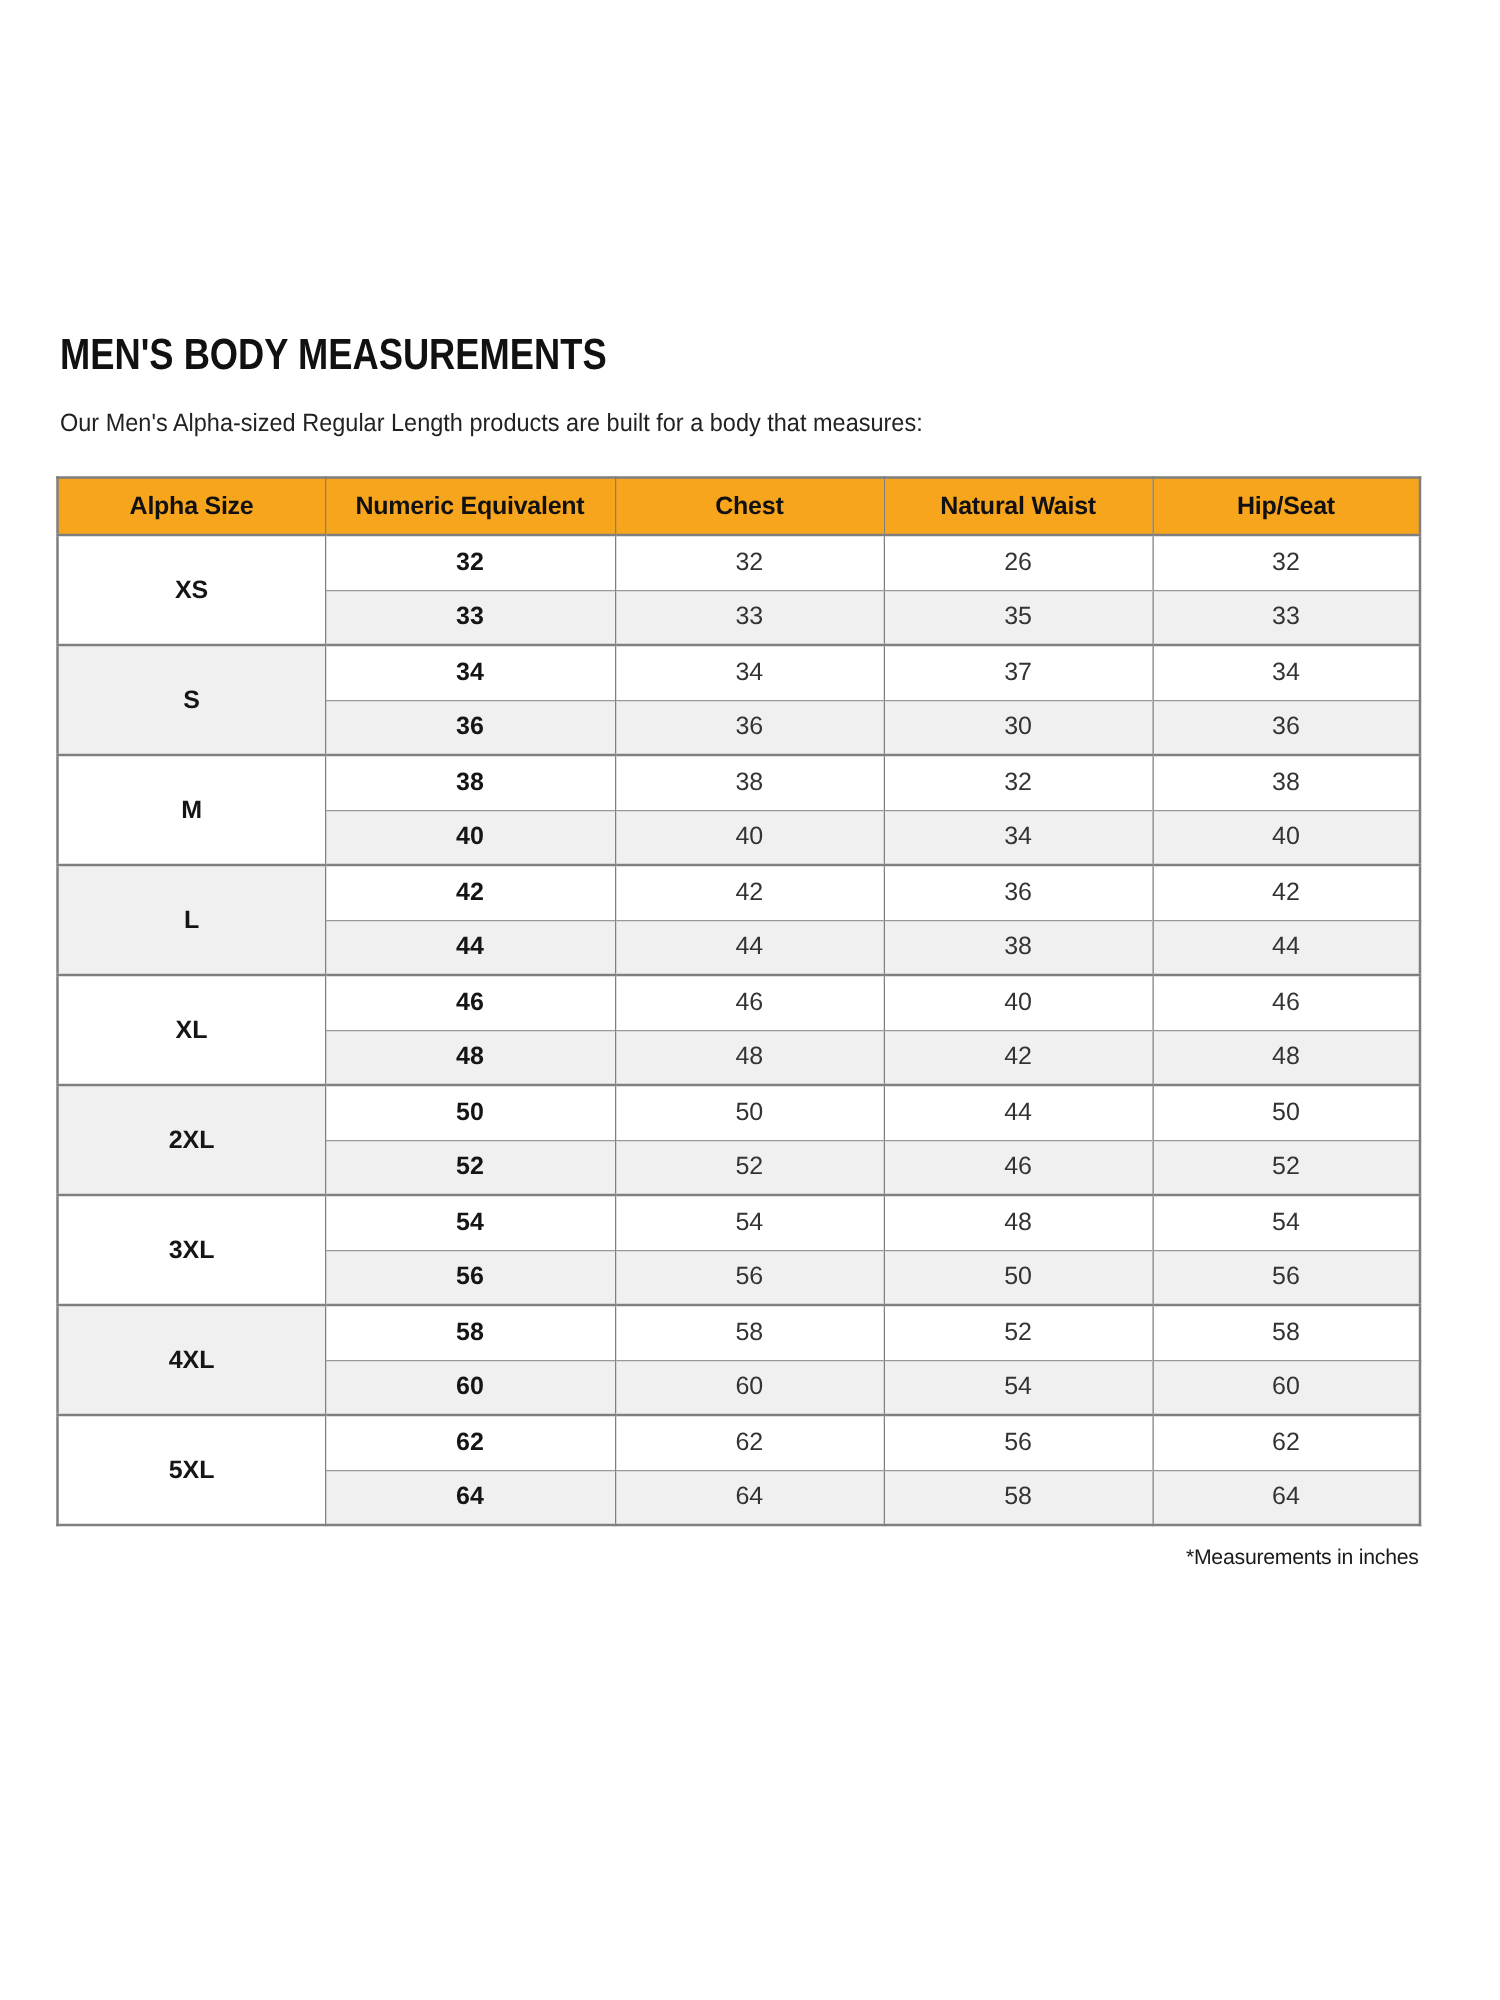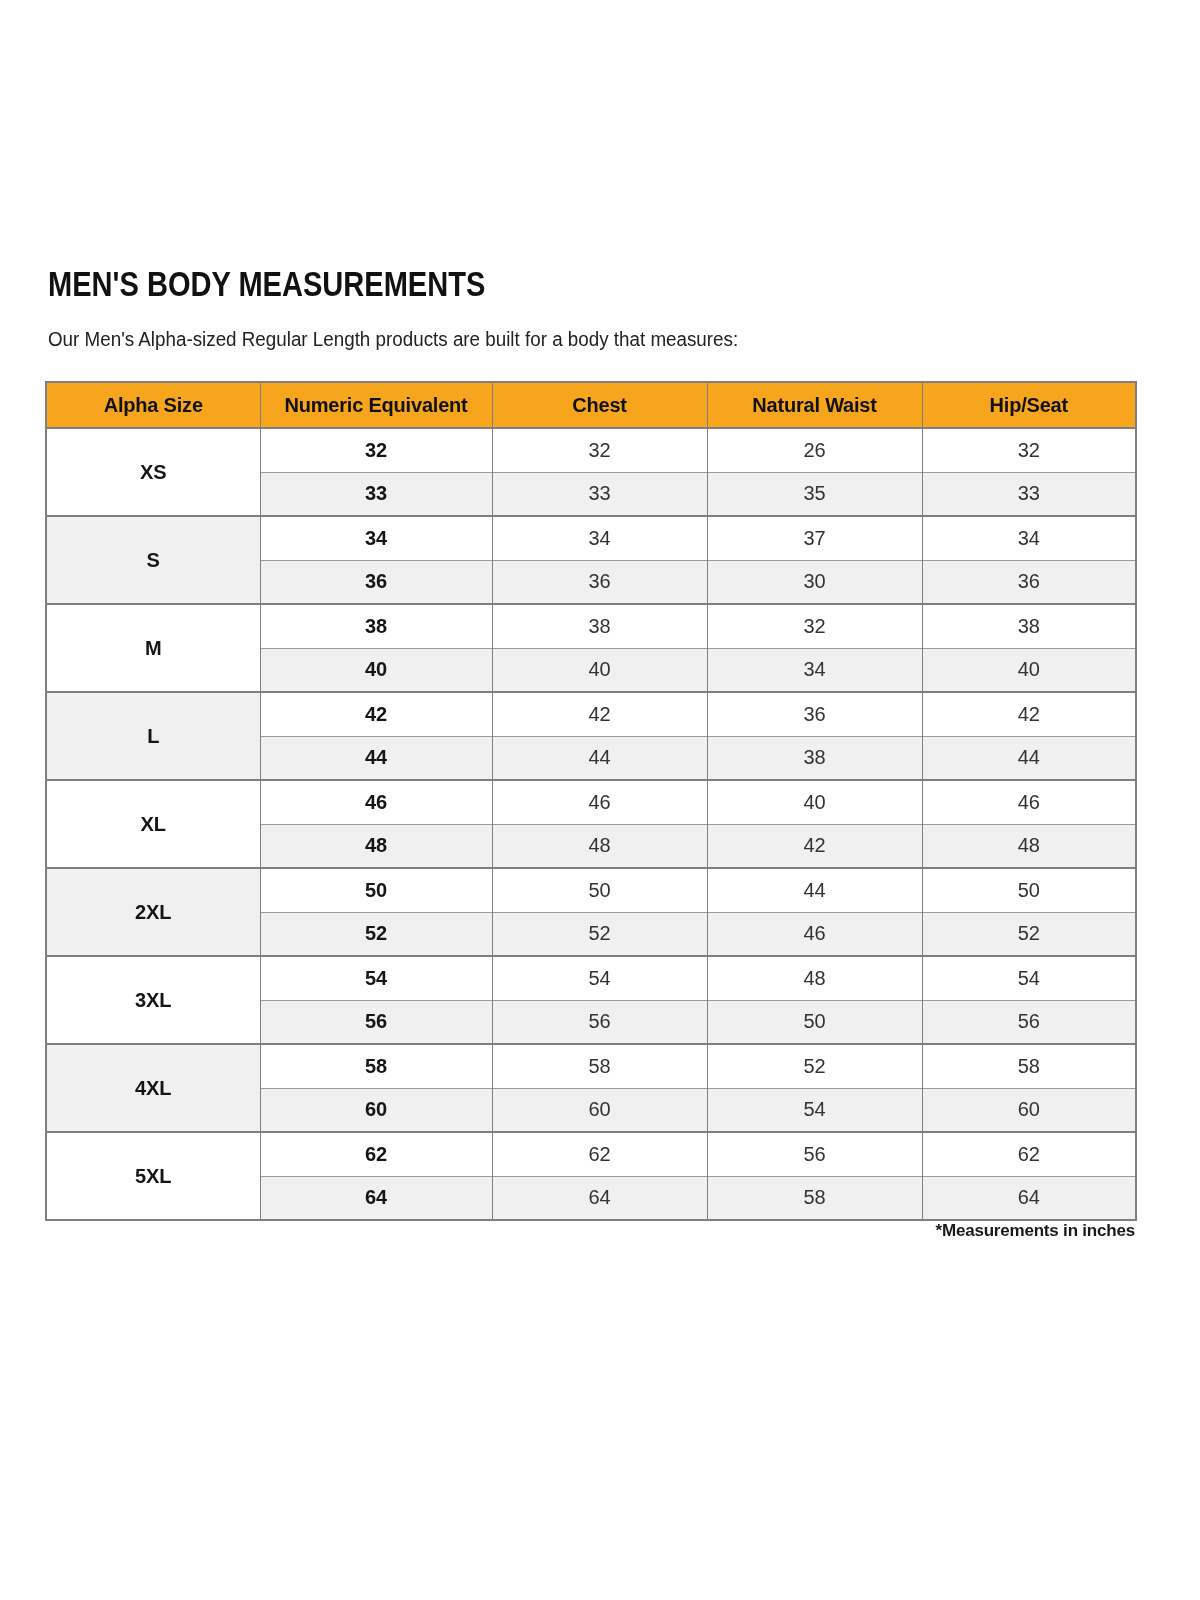--- a/index.html
+++ b/index.html
@@ -91,26 +91,26 @@
   tr.row-first td { border-top: 2px solid var(--border); }
   tr.row-second td.meas, tr.row-second td.numeric { background: var(--alt-row-bg); }
   td.numeric { font-weight: bold; color: var(--text-strong); }
   td.alpha {
     font-weight: bold;
     color: var(--text-strong);
     background: var(--row-bg);
   }
   td.alpha.alpha-gray { background: var(--alt-row-bg); }
   .footnote {
+    margin-top: 15px;
     width: 1090px;
     text-align: right;
     font-size: 17px;
     color: #1a1a1a;
     letter-spacing: -0.2px;
-    font-weight: bold;
   }
 </style>
 </head>
 <body>
 
 <div class="content">
   <h1 class="page-title">MEN'S BODY MEASUREMENTS</h1>
   <p class="intro">Our Men's Alpha-sized Regular Length products are built for a body that measures:</p>
 
   <table class="size-chart">

